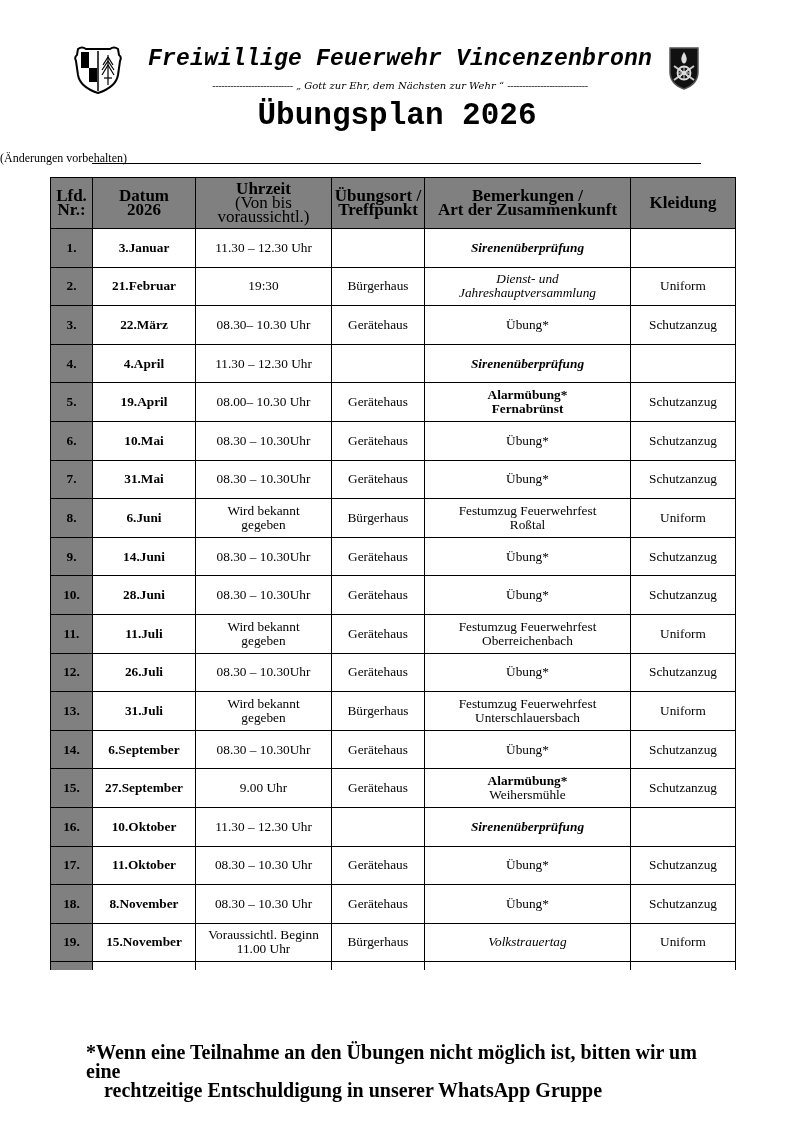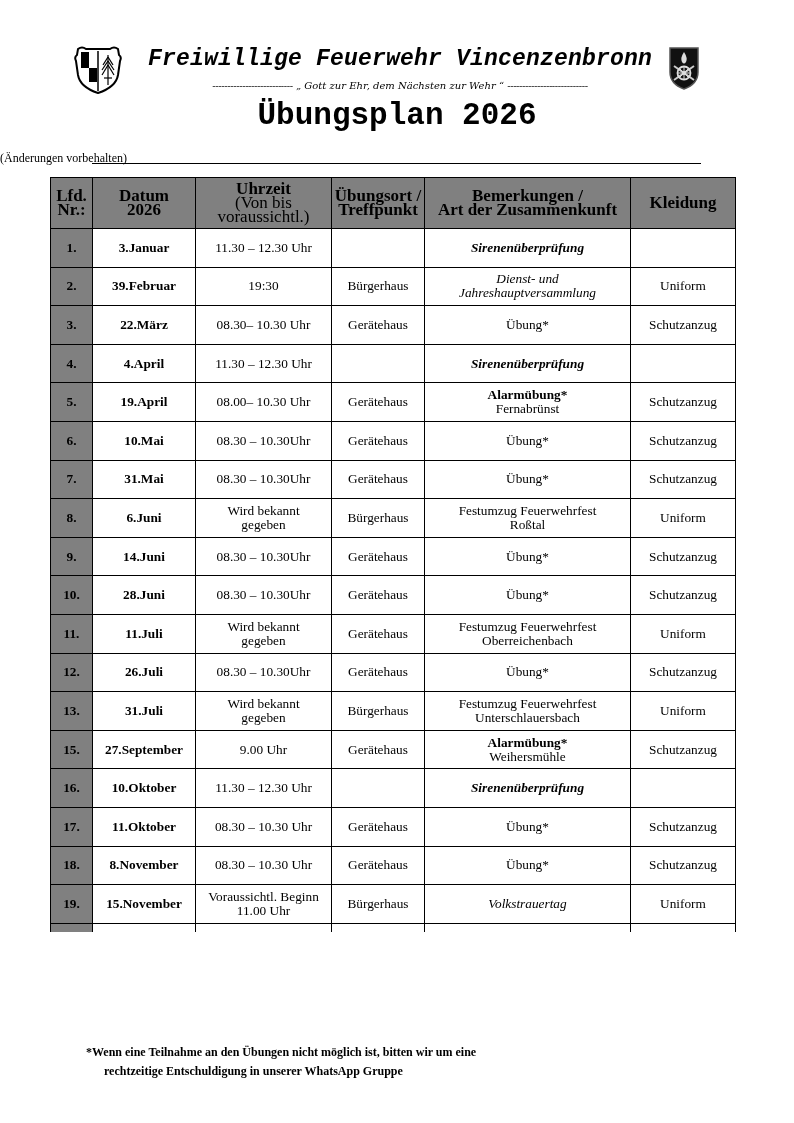--- a/index.html
+++ b/index.html
@@ -29,21 +29,21 @@
        font-size: 13.3px; line-height: 14px; padding: 0 2px; }
   #plan-table th { background: #808080; font-weight: bold; height: 50px; font-size: 17px; }
   #plan-table th .sub { font-weight: normal; }
   #plan-table td { height: 37.6px; }
   #plan-table td.nr { background: #808080; font-weight: bold; }
   #plan-table td.date { font-weight: bold; }
   #plan-table td.bi { font-weight: bold; font-style: italic; margin-top: 25px; }
   #plan-table td.i { font-style: italic; }
   #plan-table tr.stub td { height: 8px; border-bottom: none; }
 
-  #footnote { left: 86px; top: 1043px; width: 650px; font-weight: bold; font-size: 12px; line-height: 19px; }
+  #footnote { left: 86px; top: 1043px; width: 650px; font-weight: bold; font-size: 20px; line-height: 19px; }
   #footnote .l2 { padding-left: 18px; display: block; }
 </style>
 </head>
 <body>
 
 <div class="abs" id="logo-left">
   <svg width="52" height="50" viewBox="0 0 52 50">
     <path d="M6 4 Q10 1 14 4 L38 4 Q42 1 46 4 L47 10 Q50 12 48 16 L46 30 Q44 42 26 48 Q8 42 6 30 L4 16 Q2 12 5 10 Z" fill="#fff" stroke="#000" stroke-width="2"></path>
     <rect x="9" y="7" width="8" height="16" fill="#000"></rect>
     <rect x="17" y="23" width="8" height="14" fill="#000"></rect>
@@ -130,21 +130,21 @@
       <tr>
         <td class="nr">1.</td>
         <td class="date">3.Januar</td>
         <td><span>11.30 – 12.30 Uhr</span></td>
         <td></td>
         <td class="bi"><span>Sirenenüberprüfung</span></td>
         <td></td>
       </tr>
       <tr>
         <td class="nr">2.</td>
-        <td class="date">39.Februar</td>
+        <td class="date">21.Februar</td>
         <td><span>19:30</span></td>
         <td>Bürgerhaus</td>
         <td class="i"><span>Dienst- und</span><br><span>Jahreshauptversammlung</span></td>
         <td>Uniform</td>
       </tr>
       <tr>
         <td class="nr">3.</td>
         <td class="date">22.März</td>
         <td><span>08.30– 10.30 Uhr</span></td>
         <td>Gerätehaus</td>
@@ -157,21 +157,21 @@
         <td><span>11.30 – 12.30 Uhr</span></td>
         <td></td>
         <td class="bi"><span>Sirenenüberprüfung</span></td>
         <td></td>
       </tr>
       <tr>
         <td class="nr">5.</td>
         <td class="date">19.April</td>
         <td><span>08.00– 10.30 Uhr</span></td>
         <td>Gerätehaus</td>
-        <td><span style="font-weight: bold;">Alarmübung*</span><br><span style="font-weight: normal;">Fernabrünst</span></td>
+        <td><span style="font-weight: bold;">Alarmübung*</span><br><span style="font-weight: bold;">Fernabrünst</span></td>
         <td>Schutzanzug</td>
       </tr>
       <tr>
         <td class="nr">6.</td>
         <td class="date">10.Mai</td>
         <td><span>08.30 – 10.30Uhr</span></td>
         <td>Gerätehaus</td>
         <td><span>Übung*</span></td>
         <td>Schutzanzug</td>
       </tr>
@@ -225,20 +225,28 @@
       </tr>
       <tr>
         <td class="nr">13.</td>
         <td class="date">31.Juli</td>
         <td><span>Wird bekannt</span><br><span>gegeben</span></td>
         <td>Bürgerhaus</td>
         <td><span>Festumzug Feuerwehrfest</span><br><span>Unterschlauersbach</span></td>
         <td>Uniform</td>
       </tr>
       <tr>
+        <td class="nr">14.</td>
+        <td class="date">6.September</td>
+        <td><span>08.30 – 10.30Uhr</span></td>
+        <td>Gerätehaus</td>
+        <td><span>Übung*</span></td>
+        <td>Schutzanzug</td>
+      </tr>
+      <tr>
         <td class="nr">15.</td>
         <td class="date">27.September</td>
         <td><span>9.00  Uhr</span></td>
         <td>Gerätehaus</td>
         <td><span style="font-weight: bold;">Alarmübung*</span><br><span>Weihersmühle</span></td>
         <td>Schutzanzug</td>
       </tr>
       <tr>
         <td class="nr">16.</td>
         <td class="date">10.Oktober</td>

